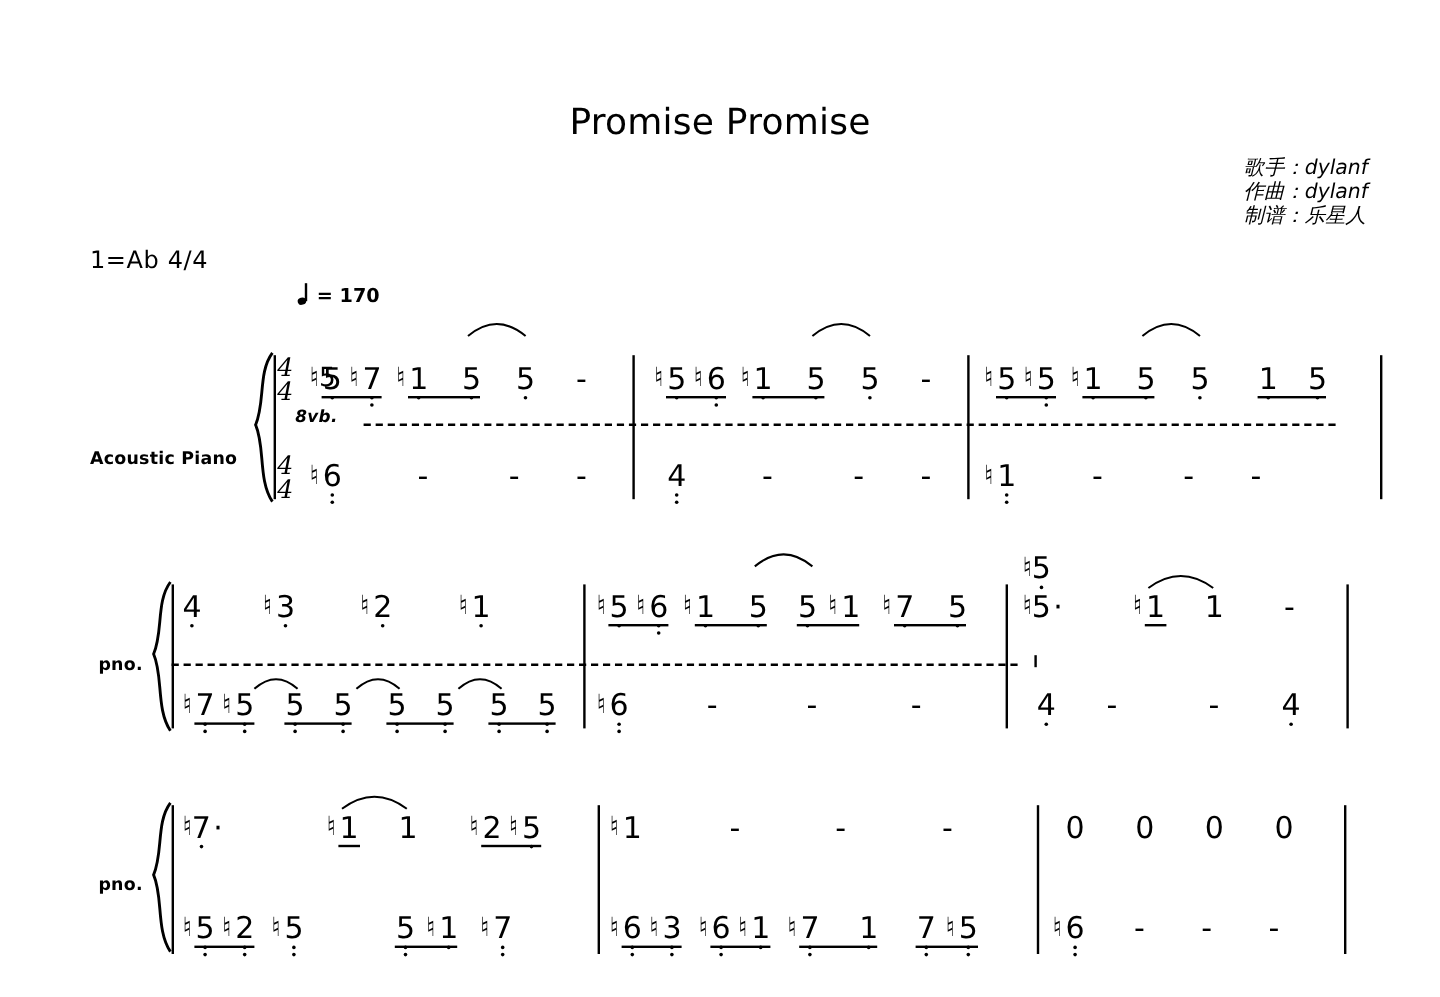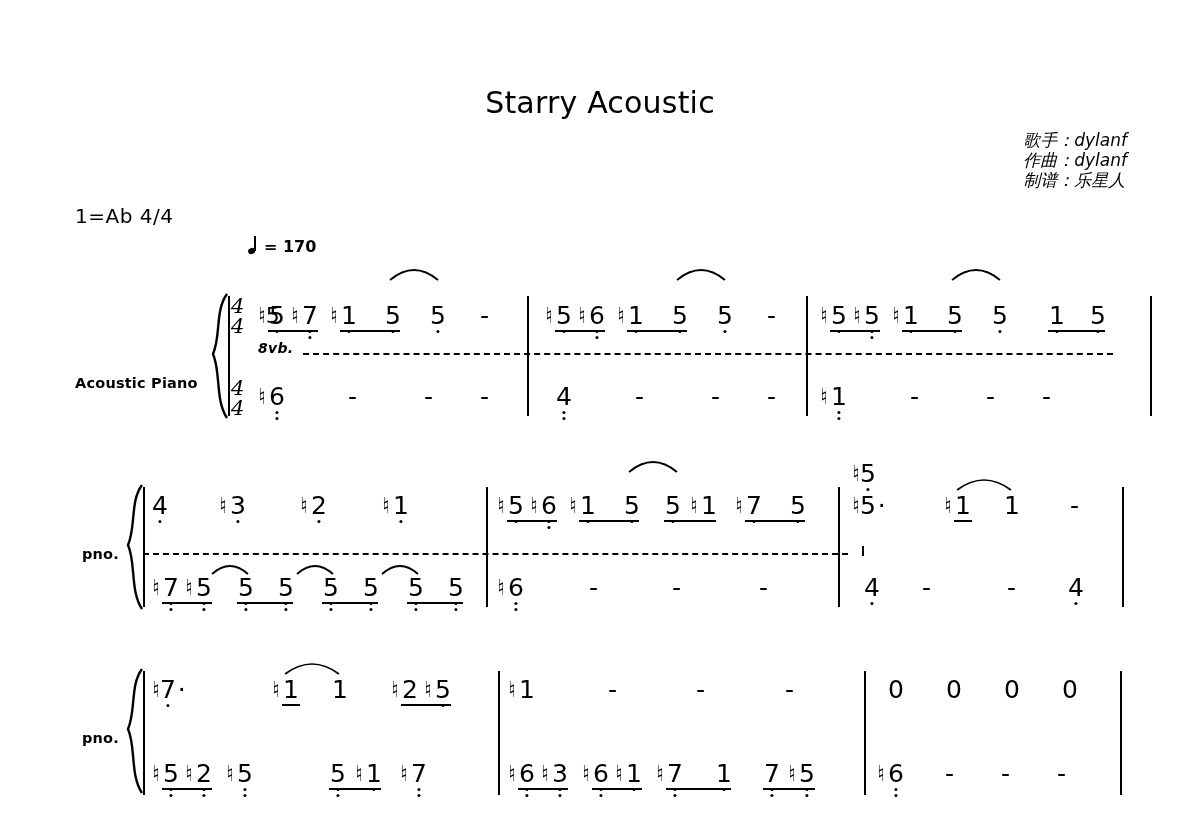--- a/index.html
+++ b/index.html
@@ -24,21 +24,21 @@
     width: 1200px;
     text-align: center;
     font-size: 30px;
     font-weight: 400;
     letter-spacing: 0.2px;
     font-family: "DejaVu Sans", "Liberation Sans", sans-serif;
   }
   .credits {
     position: absolute;
     top: 130px;
-    right: 73px;
+    right: 60px;
     text-align: left;
     font-style: italic;
     font-size: 17px;
     line-height: 20px;
     font-family: "DejaVu Sans", "Liberation Sans", sans-serif;
   }
   .credits div { white-space: nowrap; }
 
   .keysig {
     position: absolute;
@@ -196,21 +196,21 @@
     font-style: italic;
     font-family: "DejaVu Serif", "Liberation Serif", serif;
     font-weight: 500;
     text-align: center;
   }
   .timesig div { display: block; }
 </style>
 </head>
 <body>
 
-<div class="title">Starry Acoustic</div>
+<div class="title">Promise Promise</div>
 
 <div class="credits">
   <div>歌手：dylanf</div>
   <div>作曲：dylanf</div>
   <div>制谱：乐星人</div>
 </div>
 
 <div class="keysig">1=Ab 4/4</div>
 
 <div class="tempo">
@@ -348,21 +348,21 @@
         <span class="num">5<span class="od od1"></span></span>
       </div>
       <div class="beam" style="left:228px; top:28px; width:57px;"></div>
 
       <svg class="slur" style="left:130px; top:-42px;" width="52" height="22" viewBox="0 0 52 22">
         <path d="M2 20 Q26 0, 50 20" fill="none" stroke="#000" stroke-width="1.7"></path>
       </svg>
     </div>
   </div>
 
-  <div class="ottava-label" style="left:258px; top:340px;">8vb.</div>
+  <div class="ottava-label" style="left:246px; top:340px;">8vb.</div>
   <div class="ottava-line" style="left:303px; top:353px; width:810px;"></div>
 
   <div class="row" style="top:383px; left:0;">
     <div class="measure" style="left:258px; width:265px;">
       <div class="note" style="left:0px;">
         <span class="acc">♮</span>
       </div>
       <div class="note" style="left:11px;">
         <span class="num">6<span class="od od1"></span><span class="od od2"></span></span>
       </div>

